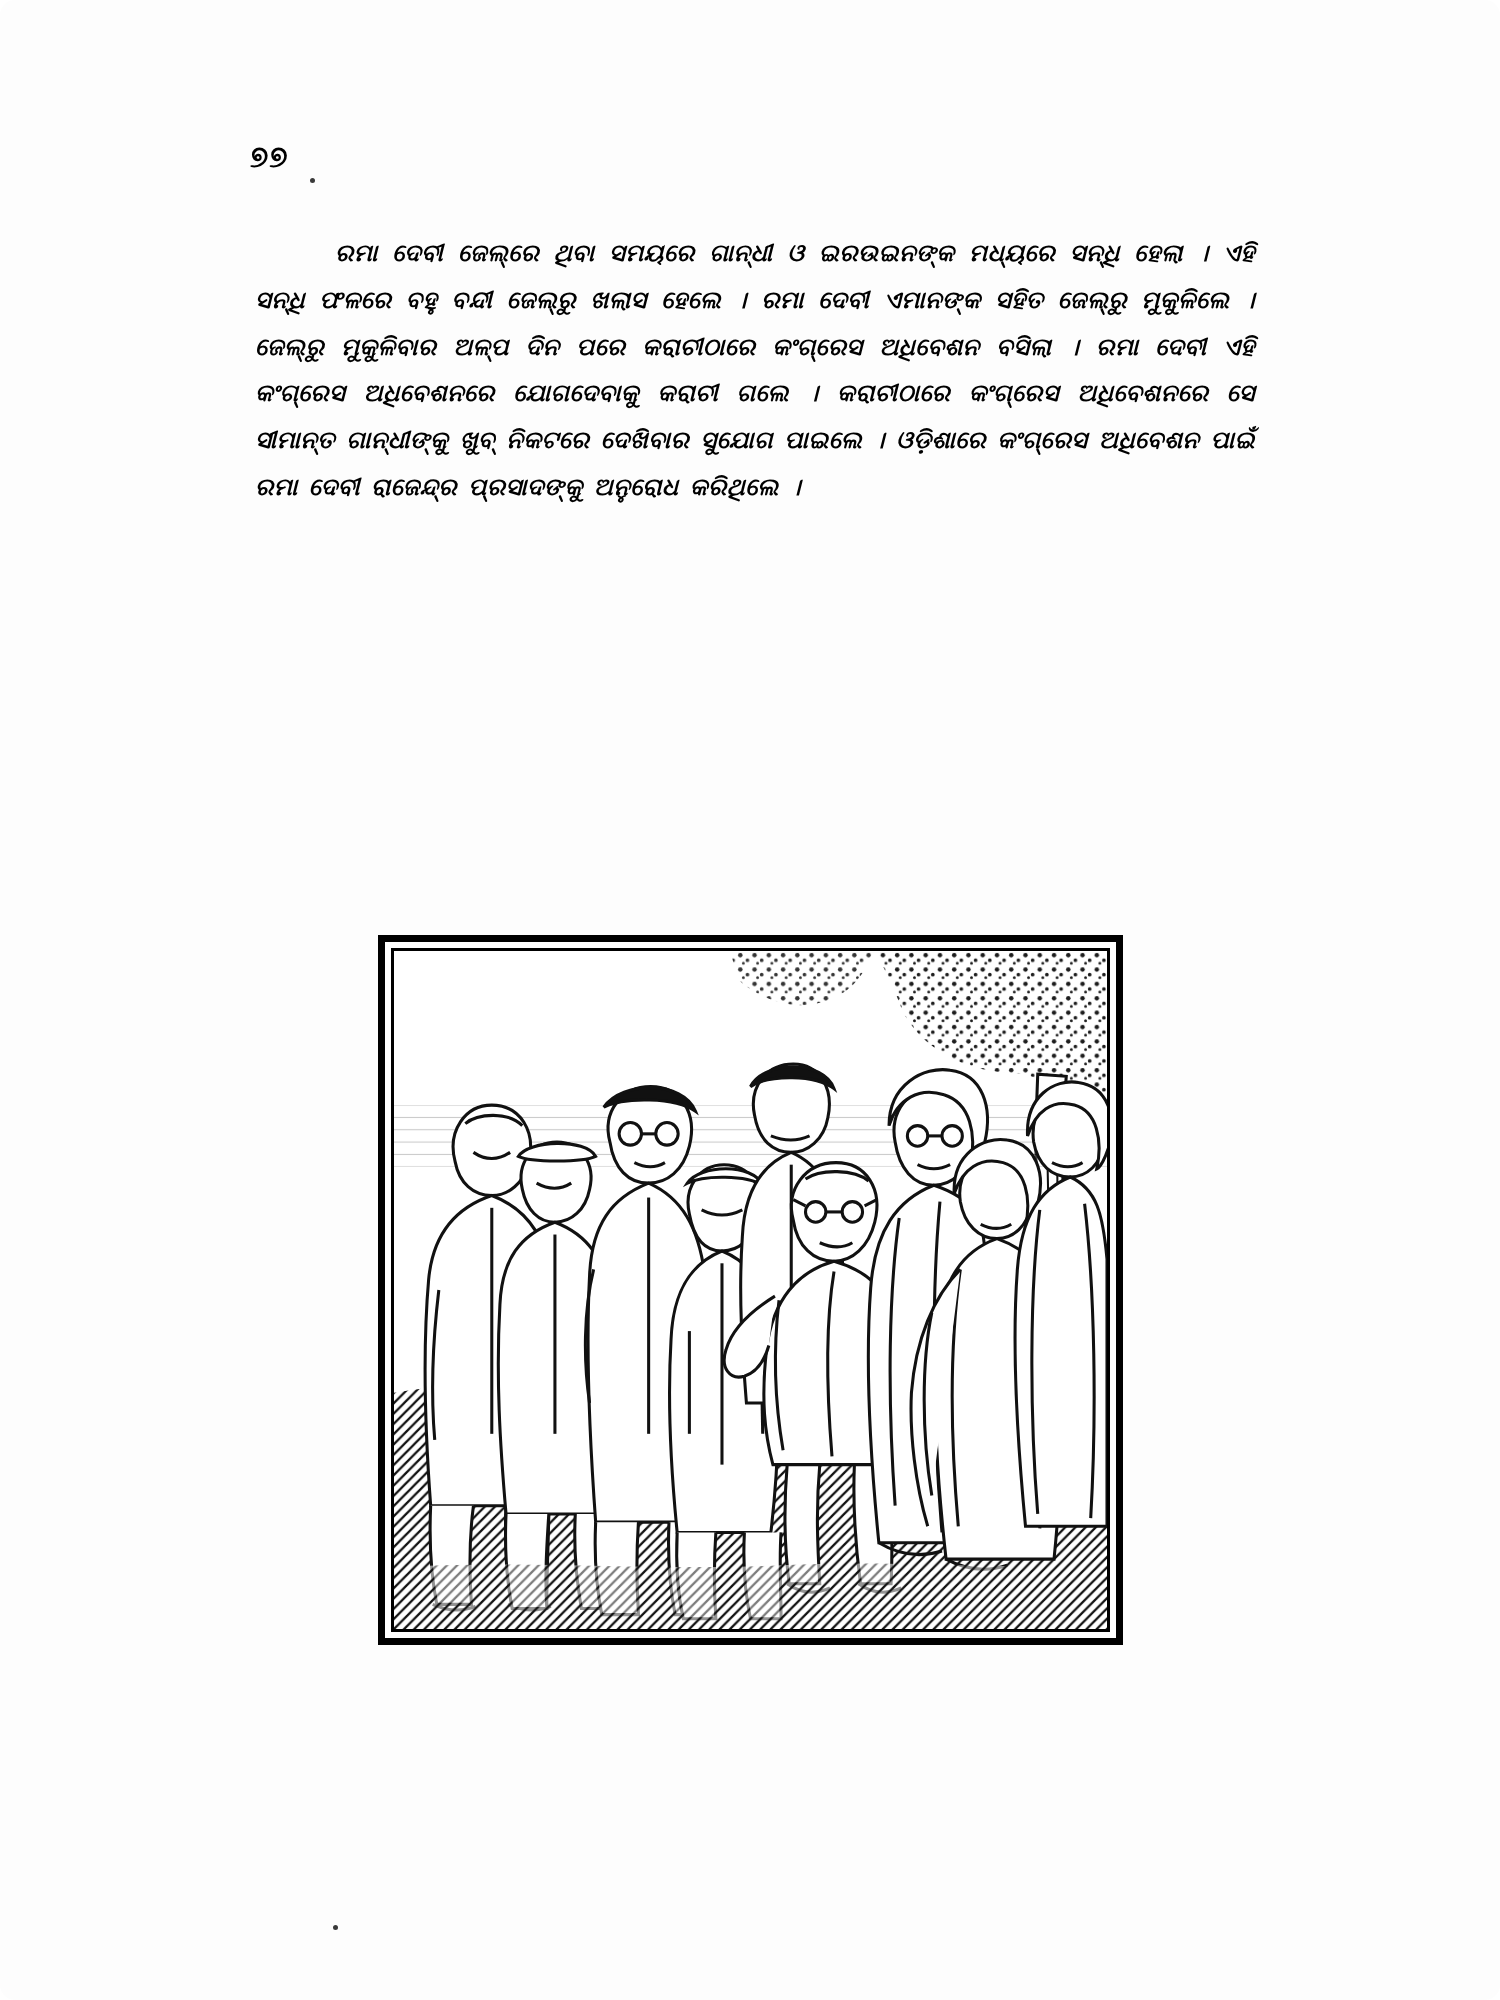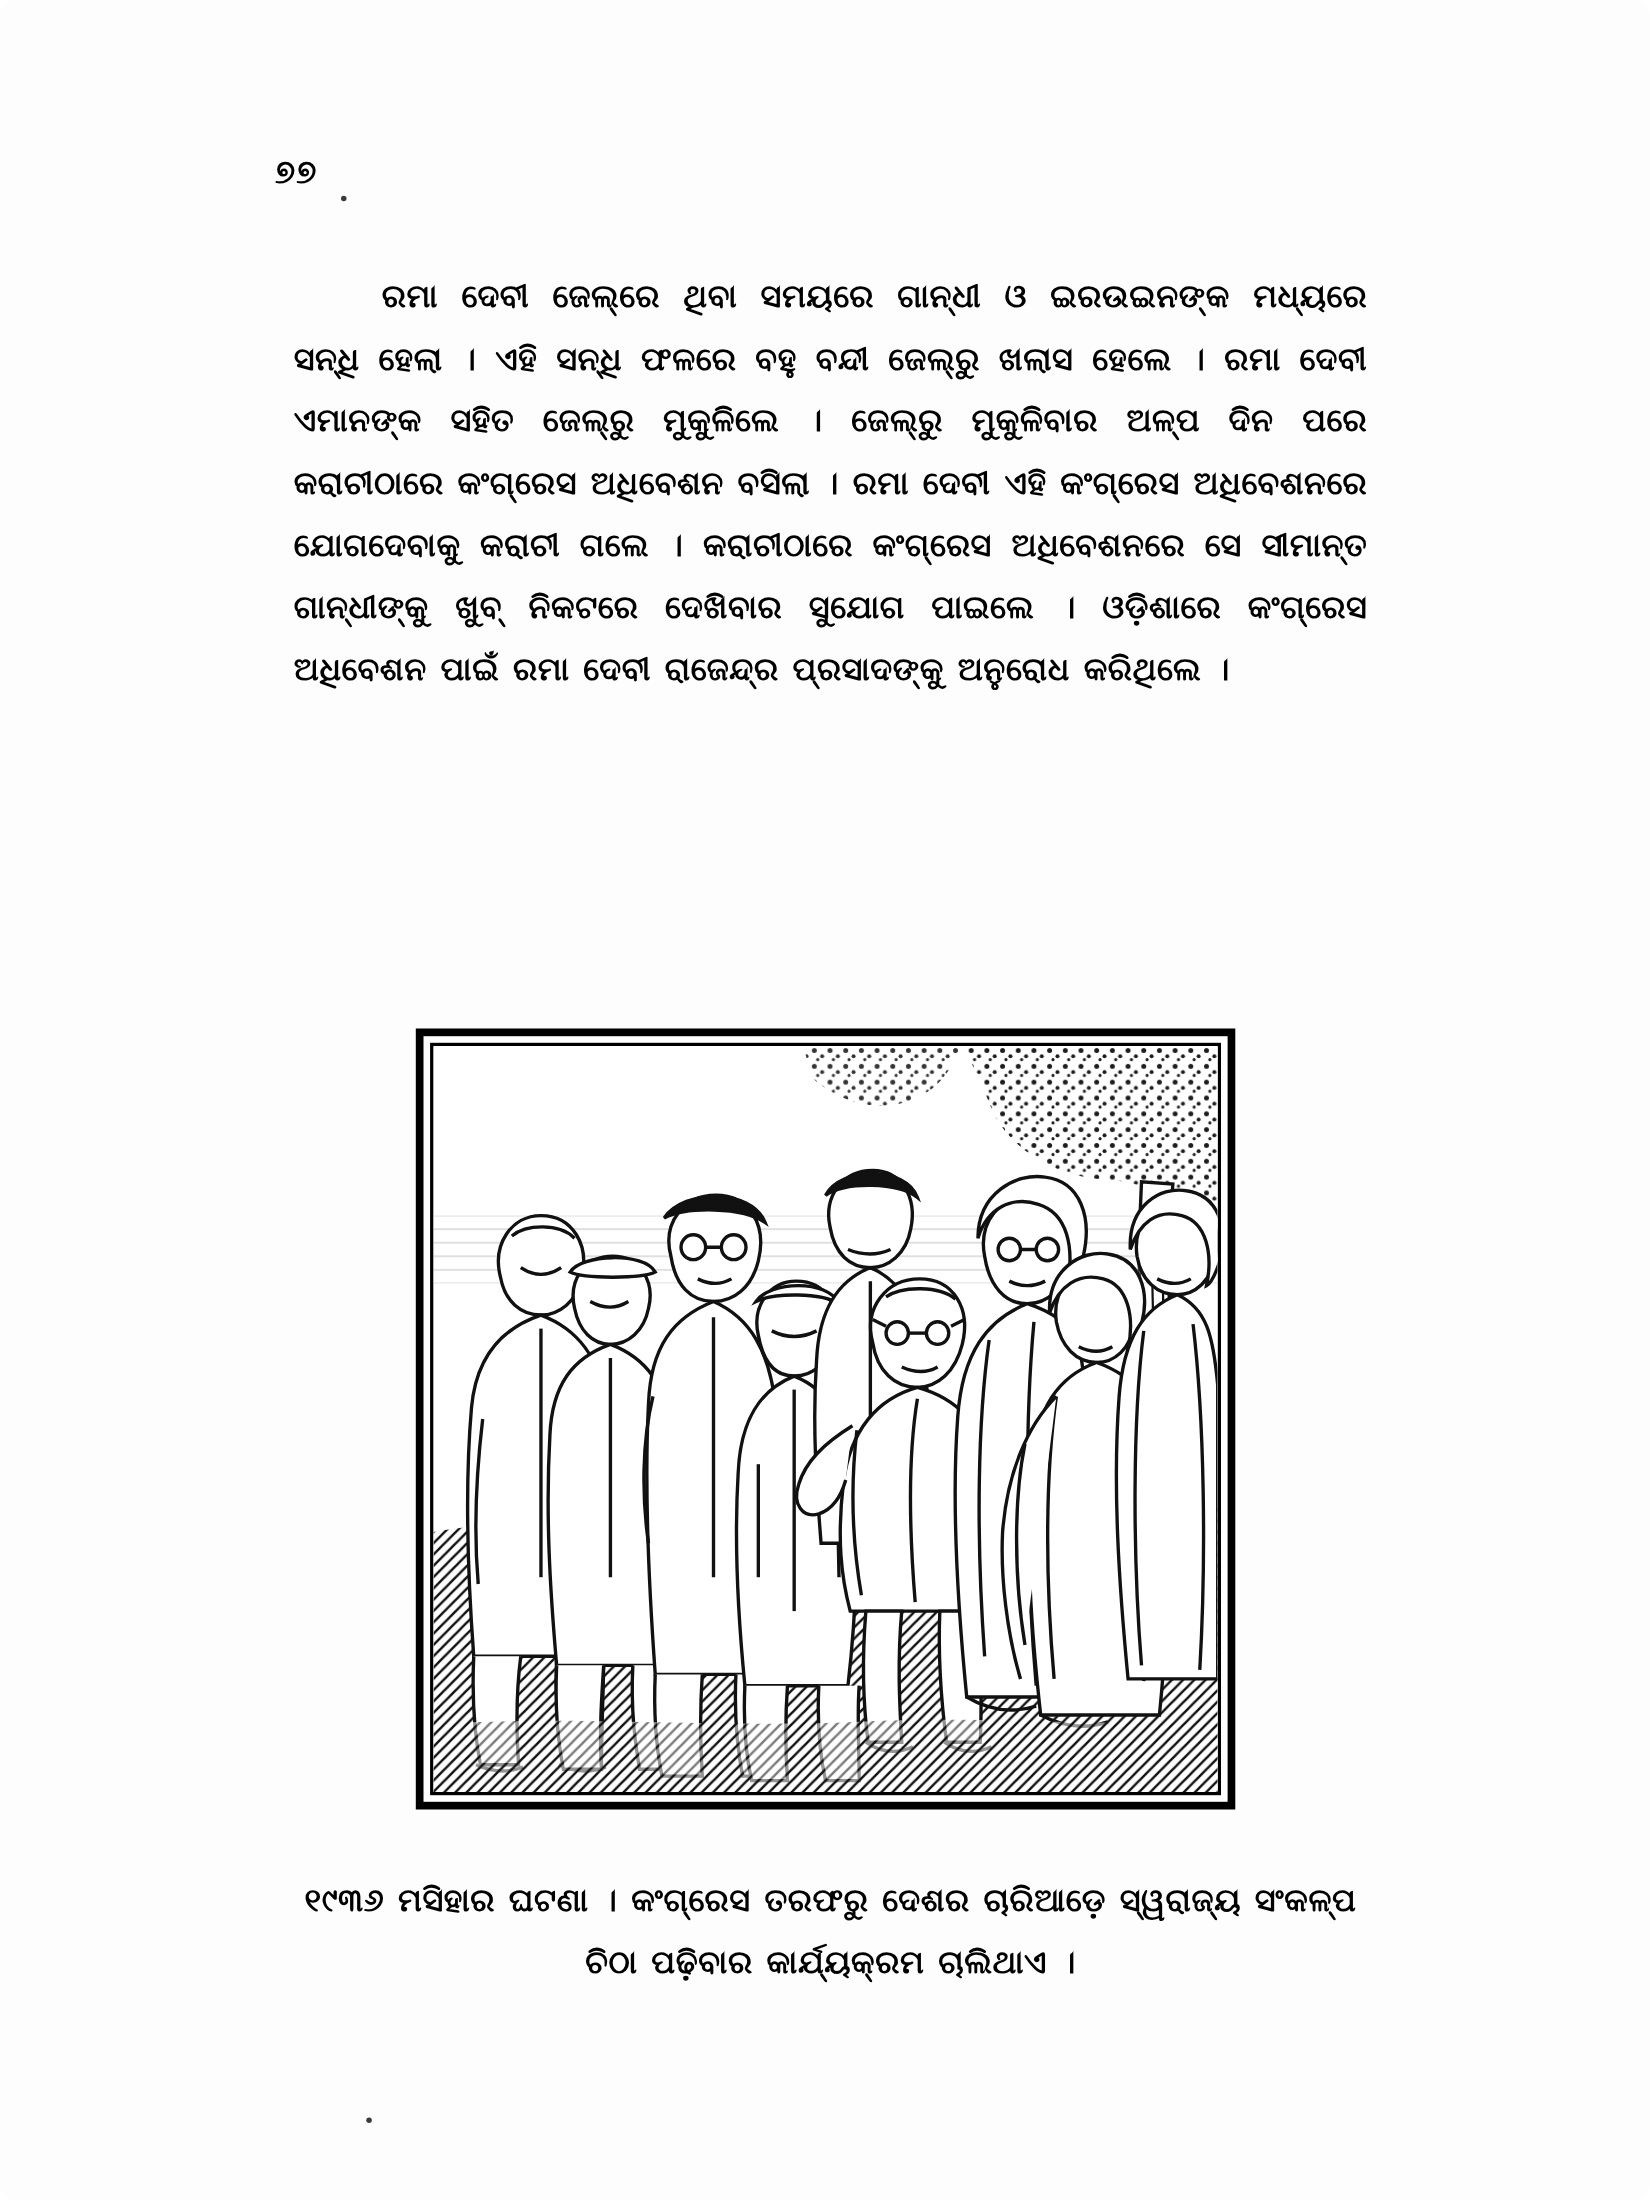--- a/index.html
+++ b/index.html
@@ -51,28 +51,29 @@
   }
 
   
   .body-block {
     position: absolute;
     top: 230px;
     left: 255px;
     width: 1000px;
   }
   .para {
-    margin: 12px;
-    font-size: 29px;
+    margin: 0;
+    font-size: 24px;
     line-height: 1.95;
     text-align: justify;
     text-indent: 80px;
     font-weight: bold;
     letter-spacing: 0.5px;
     word-spacing: 4px;
+    font-style: italic;
   }
 
   
   .section-heading {
     position: absolute;
     top: 845px;
     left: 0;
     width: 1500px;
     text-align: center;
     font-size: 38px;
@@ -311,18 +312,15 @@
             <path d="M634 252 C624 330 624 450 632 548" fill="none"></path>
             <path d="M678 246 C688 330 690 450 684 552" fill="none"></path>
           </g>
 
           <path d="M0 600 C120 592 260 604 380 598 C500 592 600 604 700 596 L700 660 H0 Z" fill="url(#ground)" opacity="0.55"></path>
         </svg>
       </div>
     </div>
   </div>
 
-  <div class="caption-block">
-    <p class="caption">୧୯୩୬ ମସିହାର ଘଟଣା । କଂଗ୍ରେସ ତରଫରୁ ଦେଶର ଚାରିଆଡ଼େ ସ୍ୱରାଜ୍ୟ ସଂକଳ୍ପ ଚିଠା ପଢ଼ିବାର କାର୍ଯ୍ୟକ୍ରମ ଚାଲିଥାଏ ।</p>
-  </div>
 
   <div class="speck speck-b"></div>
 </div>
 
 </body></html>

